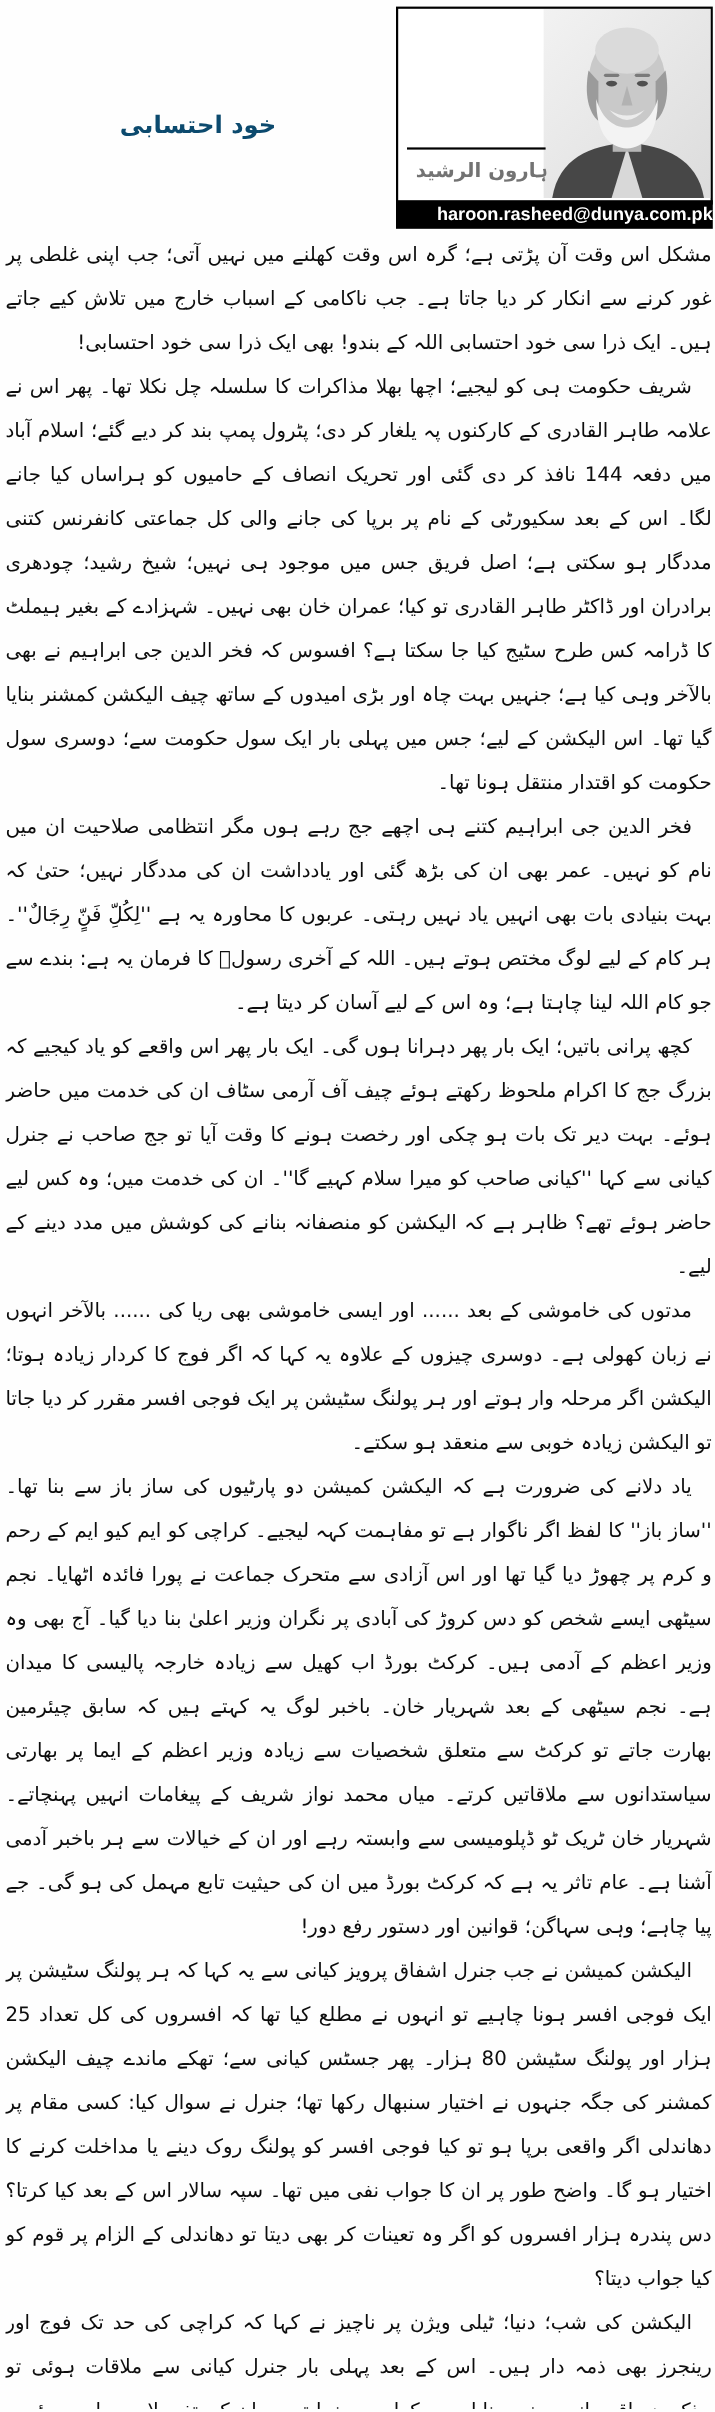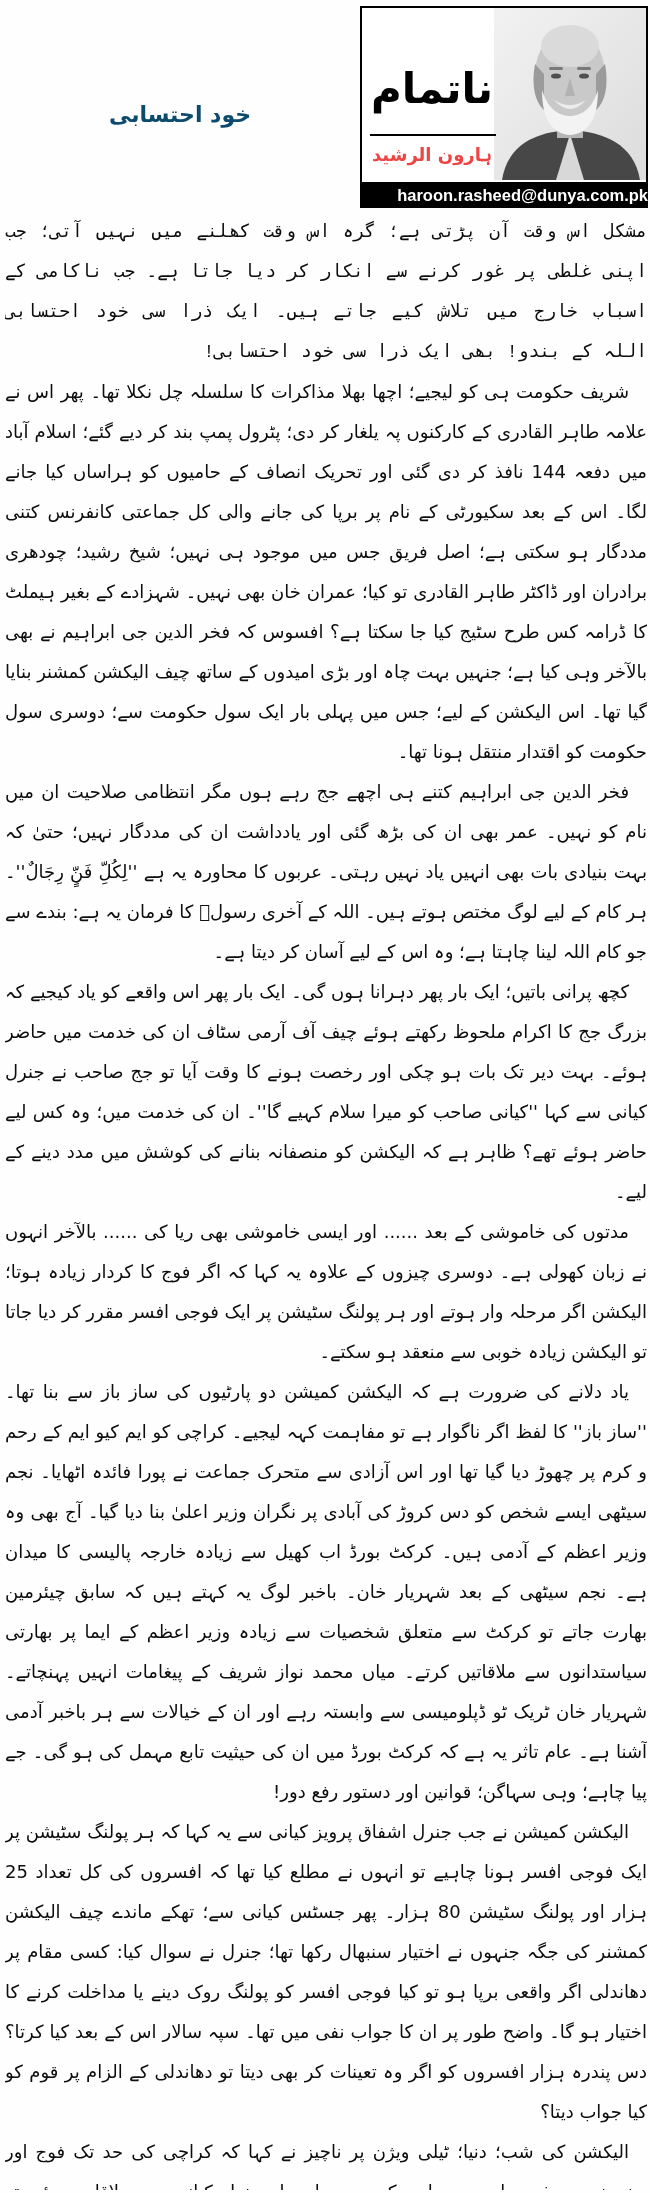--- a/index.html
+++ b/index.html
@@ -19,41 +19,41 @@
   }
   .photo{position:absolute;right:0;top:0;width:152px;height:172px;}
   .column-title{
     position:absolute;left:4px;top:58px;width:132px;
     text-align:center;font-size:42px;font-weight:bold;line-height:1.1;
     direction:rtl;color:#000;
   }
   .title-rule{position:absolute;left:8px;top:126px;width:126px;height:2px;background:#000;}
   .author-name{
     position:absolute;left:4px;top:136px;width:132px;
-    text-align:center;font-size:18px;font-weight:bold;direction:rtl;color:#ef4444;
+    font-size:18px;font-weight:bold;direction:rtl;color:#737373;
   }
   .email-bar{
     position:absolute;bottom:0;left:0;right:0;height:26px;
     background:#000;color:#fff;
     font-family:"Liberation Sans",sans-serif;
     font-weight:bold;font-size:16.5px;line-height:26px;text-align:right;
   }
   
   .article-title{
     position:absolute;top:102px;left:0;width:360px;
     text-align:center;font-size:22px;font-weight:bold;direction:rtl;color:#0c4a6e;
   }
   
   .article-body{
     position:absolute;top:212px;left:5px;right:3px;bottom:3px;
     direction:rtl;text-align:justify;text-align-last:right;
     font-size:18px;line-height:40px;overflow:hidden;color:#0d0d0d;
   }
   .article-body p{margin:0;text-indent:18px;}
-  .article-body p:first-child{text-indent:0;font-family:Liberation Mono, monospace;}
+  .article-body p:first-child{text-indent:0;}
 </style>
 </head>
 <body>
 
 <div class="page">
 
   <div class="masthead">
     <div class="masthead-box">
       <div class="photo">
         <svg viewBox="0 0 152 172" width="152" height="172" xmlns="http://www.w3.org/2000/svg">
@@ -73,21 +73,20 @@
           <path d="M111,56 C115,78 111,94 102,102 L102,66 Z" fill="#9b9b9b"></path>
           <path d="M48,82 C48,114 60,126 76,127 C92,126 104,114 104,82 C98,102 86,108 76,108 C66,108 54,102 48,82 Z" fill="#f3f3f3"></path>
           <path d="M60,92 Q76,102 92,92 Q76,110 60,92 Z" fill="#ececec"></path>
           <ellipse cx="62" cy="68" rx="5" ry="2.6" fill="#4f4f4f"></ellipse>
           <ellipse cx="90" cy="68" rx="5" ry="2.6" fill="#4f4f4f"></ellipse>
           <rect x="55" y="59" width="14" height="3" rx="1.5" fill="#7a7a7a"></rect>
           <rect x="83" y="59" width="14" height="3" rx="1.5" fill="#7a7a7a"></rect>
           <path d="M76,70 L71,88 L81,88 Z" fill="#b2b2b2"></path>
         </svg>
       </div>
-      <div class="column-title">ناتمام</div>
       <div class="title-rule"></div>
       <div class="author-name">ہارون الرشید</div>
     </div>
     <div class="email-bar">haroon.rasheed@dunya.com.pk</div>
   </div>
 
   <div class="article-title">خود احتسابی</div>
 
   <div class="article-body">
       <p>مشکل اس وقت آن پڑتی ہے؛ گرہ اس وقت کھلنے میں نہیں آتی؛ جب اپنی غلطی پر غور کرنے سے انکار کر دیا جاتا ہے۔ جب ناکامی کے اسباب خارج میں تلاش کیے جاتے ہیں۔ ایک ذرا سی خود احتسابی اللہ کے بندو! بھی ایک ذرا سی خود احتسابی!</p>

